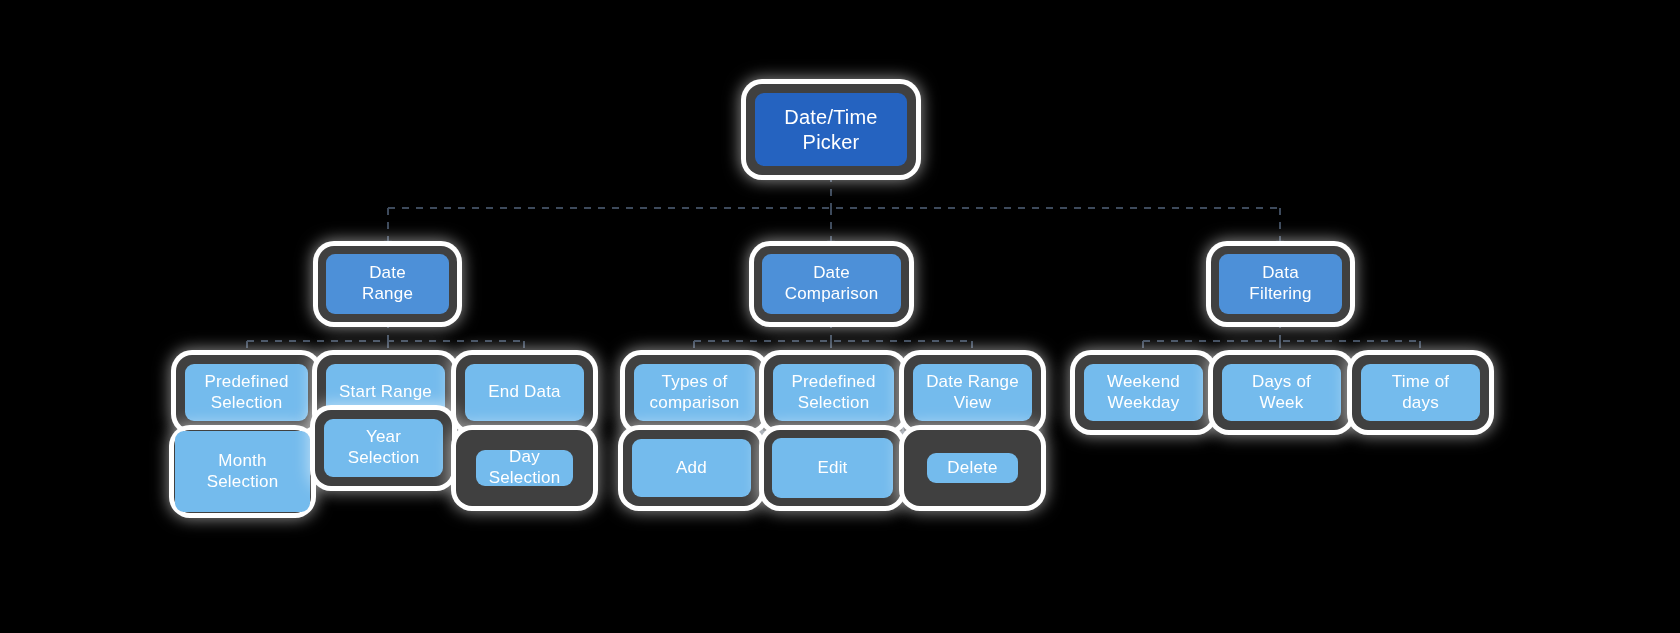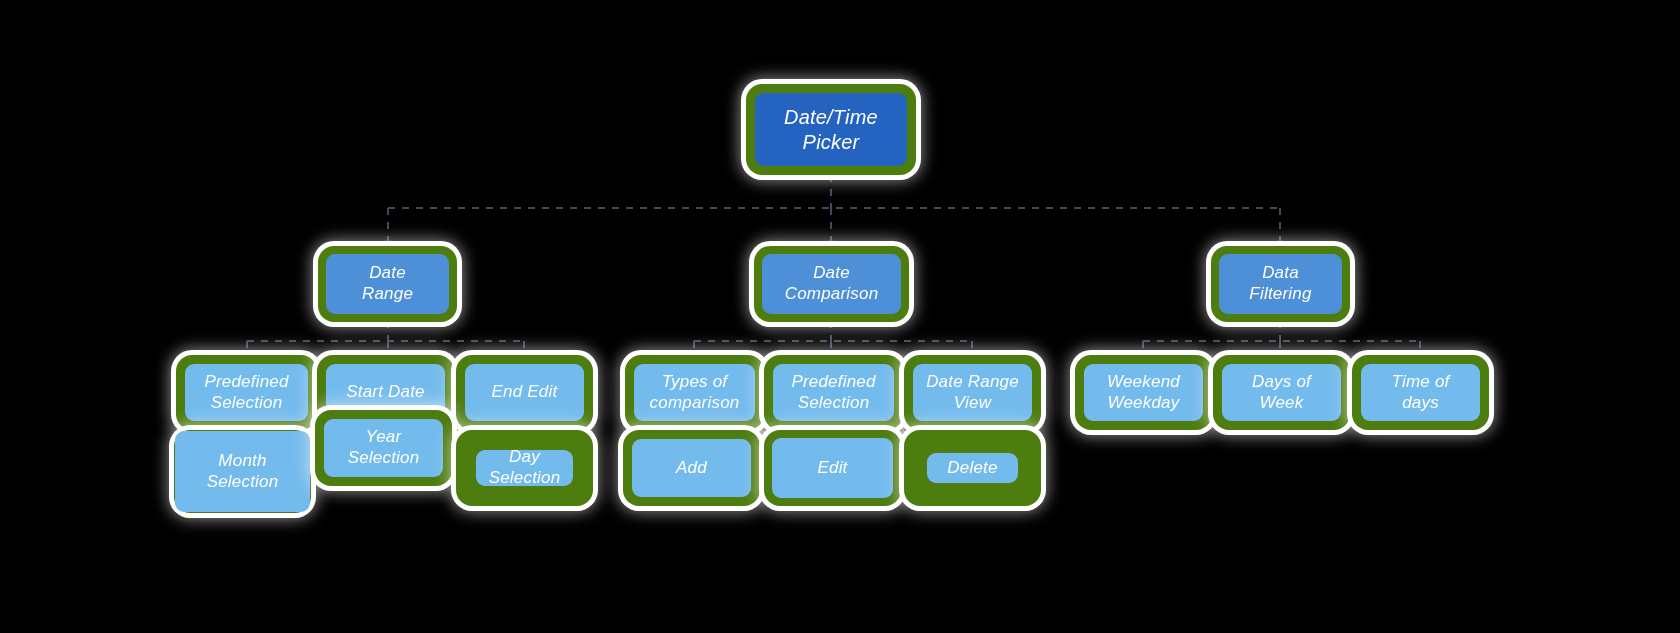--- a/index.html
+++ b/index.html
@@ -11,23 +11,23 @@
   #canvas{position:absolute;left:0;top:0;width:1680px;height:633px;}
 
   
   #edges{position:absolute;left:0;top:0;width:1680px;height:633px;pointer-events:none;}
 
   
   .node{
     position:absolute;
     box-sizing:border-box;
     border-radius:16px;
-    background:#4d7c0f;
+    background:#404040;
     box-shadow:0 0 0 5px #ffffff, 0 0 16px 6px rgba(255,255,255,0.55);
-    display:flex;align-items:center;justify-content:center;font-style:italic;
+    display:flex;align-items:center;justify-content:center;
   }
   .node .inner{
     box-sizing:border-box;
     border-radius:9px;
     display:flex;align-items:center;justify-content:center;
     text-align:center;
     color:#ffffff;
     line-height:1.22;
     white-space:pre-line;
     letter-spacing:.2px;
@@ -111,24 +111,24 @@
   <div class="node lvl2" style="left:1211px;top:246px;width:139px;height:76px;padding:8px;">
     <div class="inner" style="width:100%;height:100%;font-size:17px;">Data
 Filtering</div>
   </div>
 
   <div class="node lvl3" style="left:176px;top:355px;width:141px;height:75px;padding:9px;">
     <div class="inner" style="width:100%;height:100%;font-size:17px;">Predefined
 Selection</div>
   </div>
   <div class="node lvl3" style="left:317px;top:355px;width:137px;height:75px;padding:9px;">
-    <div class="inner" style="width:100%;height:100%;font-size:17px;">Start Date</div>
+    <div class="inner" style="width:100%;height:100%;font-size:17px;">Start Range</div>
   </div>
   <div class="node lvl3" style="left:456px;top:355px;width:137px;height:75px;padding:9px;">
-    <div class="inner" style="width:100%;height:100%;font-size:17px;">End Edit</div>
+    <div class="inner" style="width:100%;height:100%;font-size:17px;">End Data</div>
   </div>
 
   <div class="node lvl3" style="left:174px;top:430px;width:137px;height:83px;padding:1px;">
     <div class="inner" style="width:100%;height:100%;font-size:17px;">Month
 Selection</div>
   </div>
   <div class="node lvl3" style="left:315px;top:410px;width:137px;height:76px;padding:9px;">
     <div class="inner" style="width:100%;height:100%;font-size:17px;">Year
 Selection</div>
   </div>

